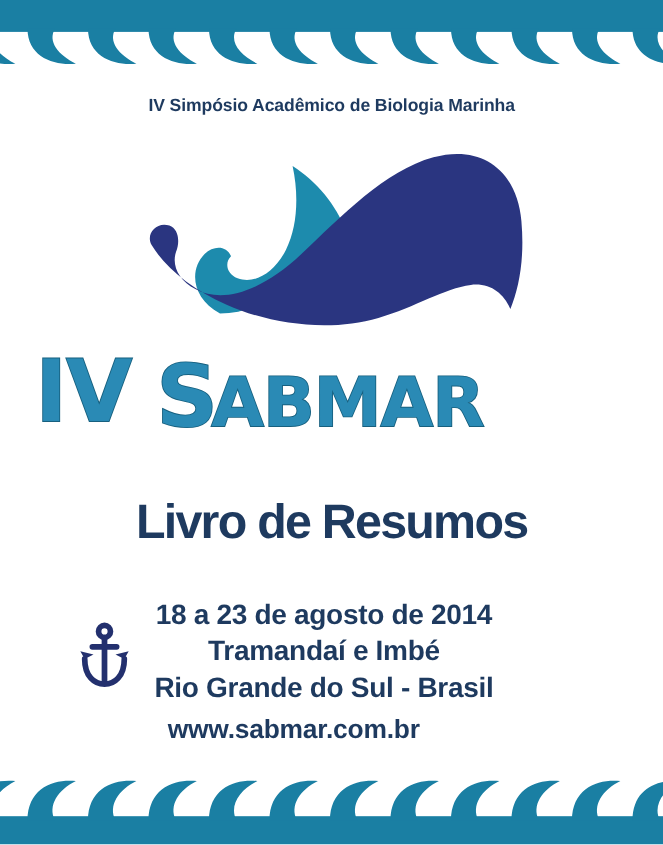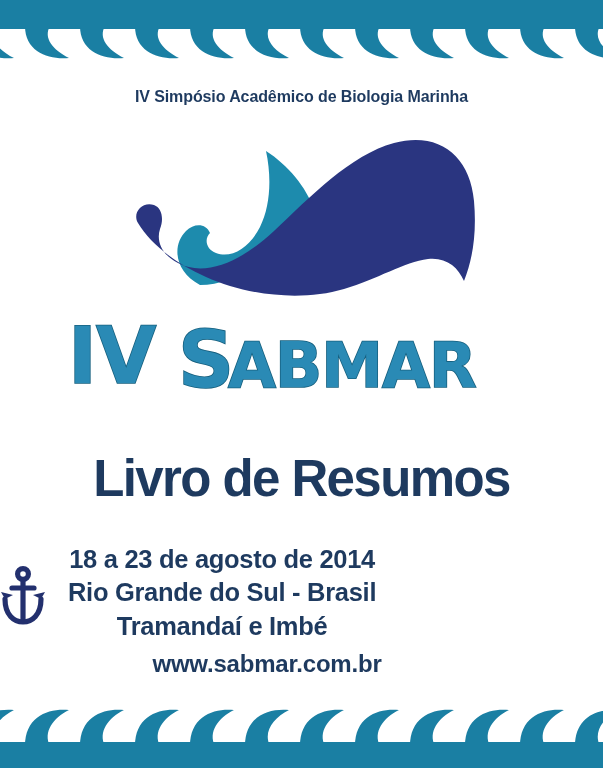--- a/index.html
+++ b/index.html
@@ -75,21 +75,20 @@
   }
 
   
   .wordmark {
     position: absolute;
     top: 305px;
     left: 0;
     width: 477px;
     text-align: right;
     line-height: 1;
-    margin-left: 36px;
   }
   .wordmark svg {
     display: block;
     margin: 0 auto;
     overflow: visible;
   }
   .wm-text {
     font-family: "DejaVu Sans", sans-serif;
     font-weight: bold;
     fill: #2a8ab5;
@@ -101,36 +100,37 @@
   .wm-big { font-size: 78px; }
   .wm-small { font-size: 62px; }
 
   
   .book-title {
     position: absolute;
     top: 452px;
     left: 0;
     width: 603px;
     text-align: center;
-    font-size: 51px;
+    font-size: 44px;
     font-weight: bold;
     letter-spacing: -1.6px;
     color: #1e3a5f;
     line-height: 1.05;
     font-family: "Liberation Sans", sans-serif;
   }
 
   
   .details {
     position: absolute;
     top: 543px;
     left: 0;
     width: 521px;
     display: flex;
     align-items: center;
+    justify-content: center;
   }
   .anchor-icon {
     flex: 0 0 auto;
     width: 46px;
     height: 62px;
     margin-right: 22px;
     margin-top: 6px;
   }
   .anchor-icon svg {
     display: block;
@@ -238,22 +238,22 @@
           <path d="M5 34 C 5 50, 14 57, 23 57 C 32 57, 41 50, 41 34"></path>
         </g>
         <g fill="#23306e">
           <path d="M5 34 L 1 27 L 13 30 Z"></path>
           <path d="M41 34 L 45 27 L 33 30 Z"></path>
         </g>
       </svg>
     </div>
     <div class="details-lines">
       <div>18 a 23 de agosto de 2014</div>
+      <div>Tramandaí e Imbé</div>
       <div>Rio Grande do Sul - Brasil</div>
-      <div>Tramandaí e Imbé</div>
     </div>
   </div>
 
   <div class="website">www.sabmar.com.br</div>
 
   <div class="wave-band bottom">
     <svg viewBox="0 0 603 70" preserveAspectRatio="none" aria-hidden="true">
       <g fill="#1a7fa3">
         <rect x="0" y="44" width="603" height="26"></rect>
 

